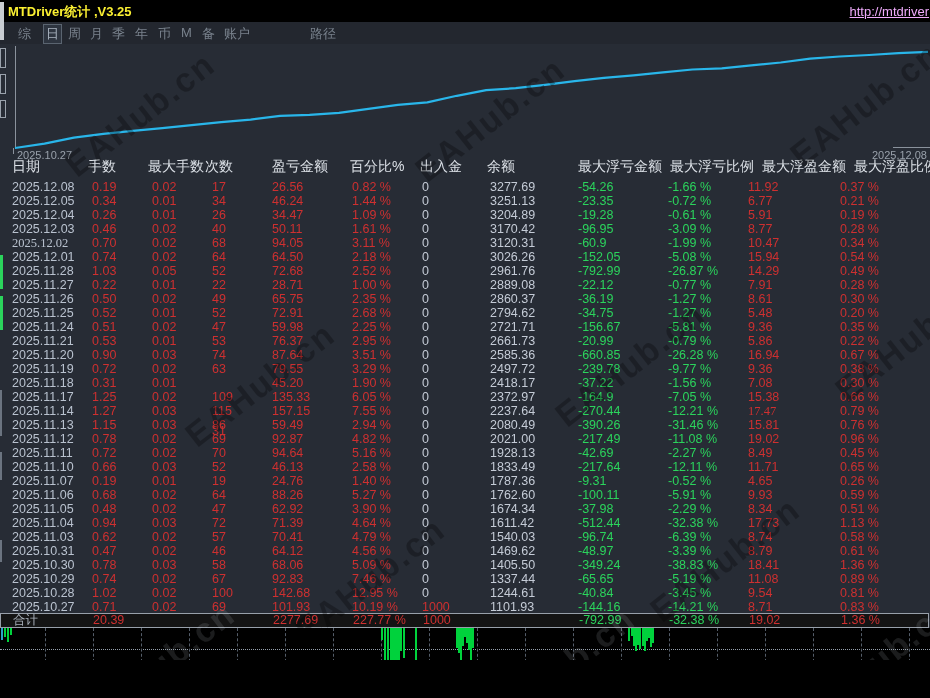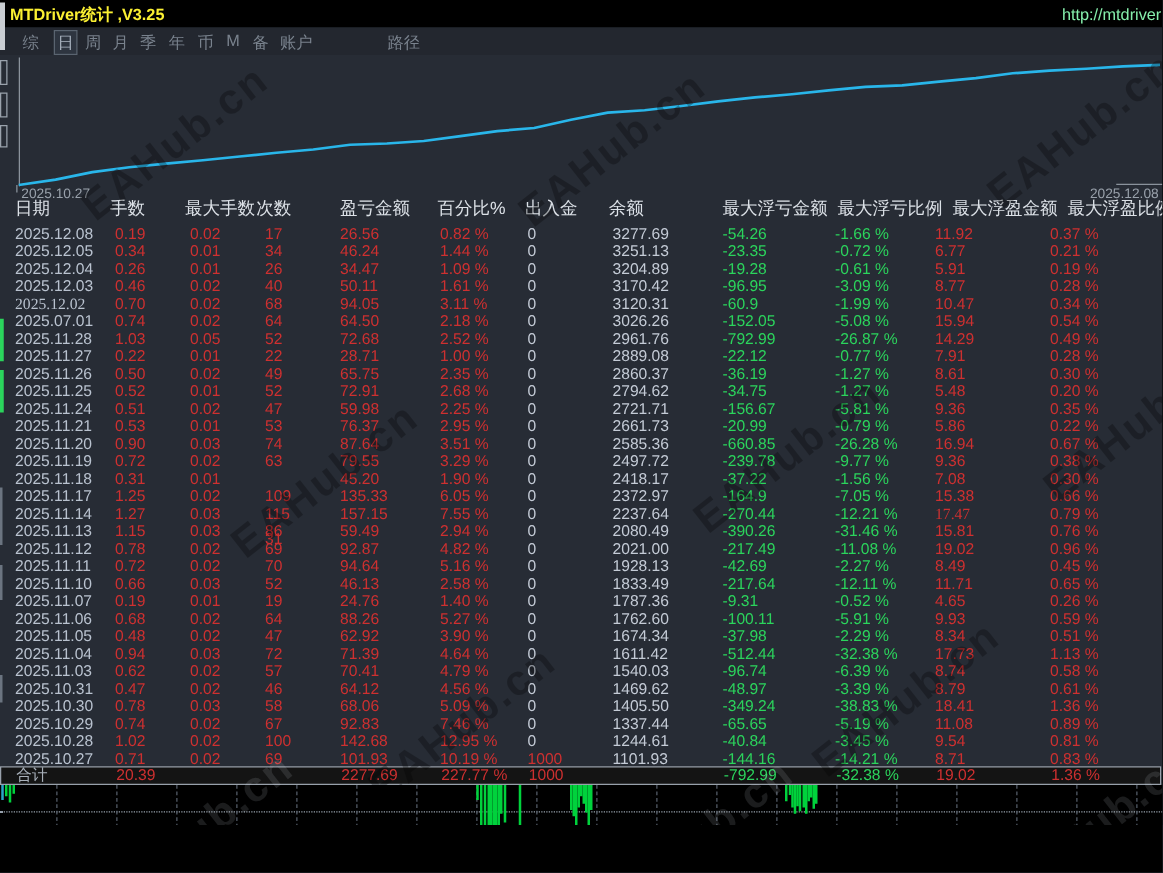--- a/index.html
+++ b/index.html
@@ -1,21 +1,21 @@
 <!DOCTYPE html>
 <html><head>
 <meta charset="utf-8">
 <style>
   html,body{margin:0;padding:0;background:#000;}
   .screen{position:relative;width:930px;height:660px;background:#272C35;overflow:hidden;
           font-family:"Liberation Sans","DejaVu Sans",sans-serif;}
   
   .titlebar{position:absolute;left:0;top:0;width:930px;height:22px;background:#000;}
   .title{position:absolute;left:8px;top:3px;color:#FBF032;font-size:13px;font-weight:bold;white-space:nowrap;}
-  .url{position:absolute;right:1px;top:4px;color:#86efac;font-size:13px;white-space:nowrap;}
+  .url{position:absolute;right:1px;top:4px;color:#f0abfc;font-size:13px;white-space:nowrap;text-decoration:underline;}
   
   .menubar{position:absolute;left:0;top:22px;width:930px;height:22px;background:#23272F;}
   .menu-item{position:absolute;top:3px;color:#79828D;font-size:13px;white-space:nowrap;}
   .menu-item.selected{background:#2E3540;outline:1px solid #5A6470;color:#AAB4C0;padding:0 2px;}
   
   .chart-top{position:absolute;left:0;top:44px;width:930px;height:106px;}
   .axis-left{position:absolute;left:15px;top:2px;width:1px;height:103px;background:#8A929C;}
   .axis-tick{position:absolute;left:13px;top:104px;width:1px;height:6px;background:#8A929C;}
   .right-baseline{position:absolute;left:893px;top:103px;width:37px;height:1px;background:#8A929C;}
   .date-label{position:absolute;font-size:11px;color:#99A1AB;white-space:nowrap;}
@@ -161,21 +161,21 @@
         <span class="td c-red" style="left: 272px;">94.05</span>
         <span class="td c-red" style="left: 352px;">3.11 %</span>
         <span class="td c-gray" style="left: 422px;">0</span>
         <span class="td c-gray" style="left: 490px;">3120.31</span>
         <span class="td c-green" style="left: 578px;">-60.9</span>
         <span class="td c-green" style="left: 668px;">-1.99 %</span>
         <span class="td c-red" style="left: 748px;">10.47</span>
         <span class="td c-red" style="left: 840px;">0.34 %</span>
       </div>
       <div class="tr" style="top: 70px;">
-        <span class="td c-date" style="left: 12px;">2025.07.01</span>
+        <span class="td c-date" style="left: 12px;">2025.12.01</span>
         <span class="td c-red" style="left: 92px;">0.74</span>
         <span class="td c-red" style="left: 152px;">0.02</span>
         <span class="td c-red" style="left: 212px;">64</span>
         <span class="td c-red" style="left: 272px;">64.50</span>
         <span class="td c-red" style="left: 352px;">2.18 %</span>
         <span class="td c-gray" style="left: 422px;">0</span>
         <span class="td c-gray" style="left: 490px;">3026.26</span>
         <span class="td c-green" style="left: 578px;">-152.05</span>
         <span class="td c-green" style="left: 668px;">-5.08 %</span>
         <span class="td c-red" style="left: 748px;">15.94</span>

